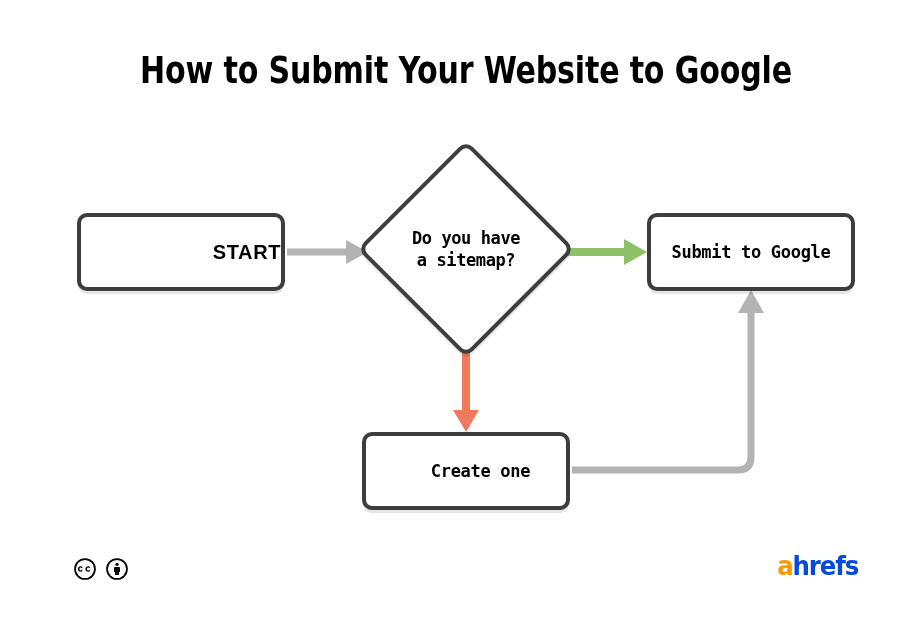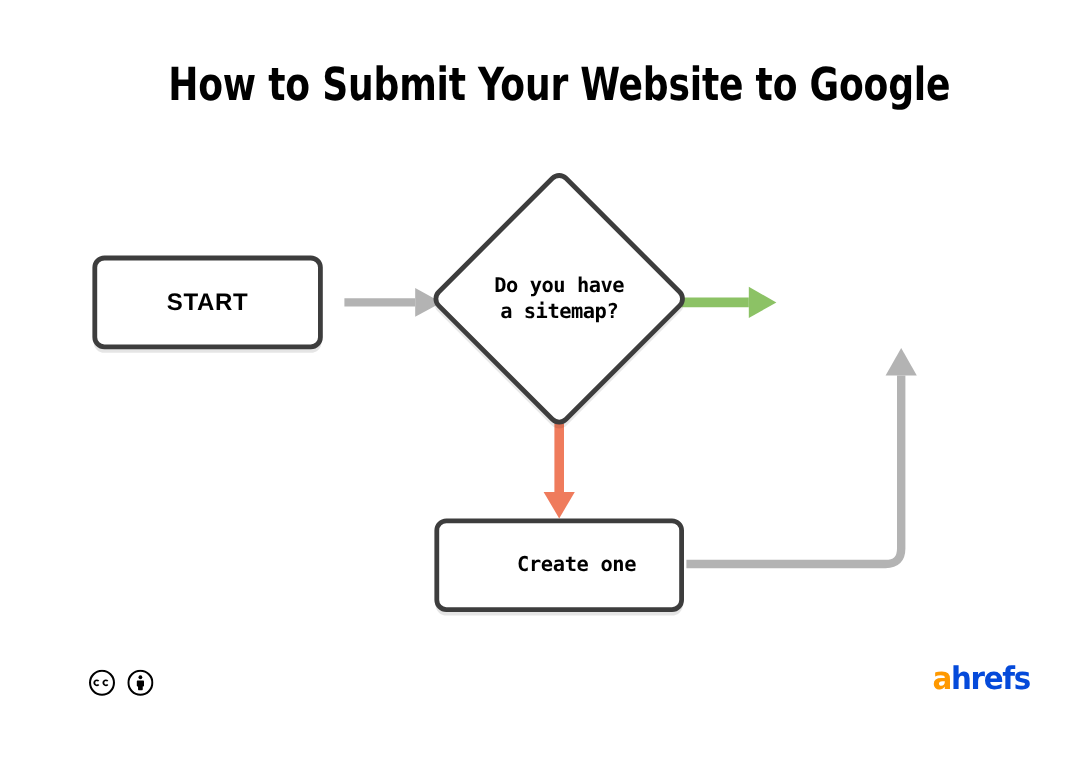--- a/index.html
+++ b/index.html
@@ -64,22 +64,23 @@
   }
   .node .label {
     color: #000000;
     text-align: center;
     line-height: 1.22;
   }
 
   #node-start {
     left: 61px;
     top: 213px;
-    width: 192px;
+    width: 208px;
     height: 78px;
+    justify-content: flex-end;
   }
   #node-start .label {
     font-family: "Liberation Sans", sans-serif;
     font-weight: bold;
     font-size: 20px;
     letter-spacing: 0.6px;
   }
 
   #node-submit {
     left: 631px;
@@ -209,20 +210,23 @@
   <div class="node" id="node-start">
     <span class="label">START</span>
   </div>
 
   <div id="node-decision">
     <div class="diamond-shape"></div>
     <div class="diamond-label">Do you have
 a sitemap?</div>
   </div>
 
+  <div class="node" id="node-submit">
+    <span class="label">Submit to Google</span>
+  </div>
 
   <div class="node" id="node-create">
     <span class="label">Create one</span>
   </div>
 
   <div id="license-icons">
     <svg class="cc-badge" width="22" height="22" viewBox="0 0 64 64">
       <circle cx="32" cy="32" r="29" fill="none" stroke="#000000" stroke-width="5"></circle>
       <path d="M25.5 26.8c-1.6-1.9-3.8-2.9-6.2-2.9-4.6 0-8.2 3.6-8.2 8.1s3.6 8.1 8.2 8.1c2.4 0 4.6-1 6.2-2.9l-3.3-2.2c-0.8 0.9-1.8 1.4-2.9 1.4-2 0-3.6-1.9-3.6-4.4s1.6-4.4 3.6-4.4c1.1 0 2.1 0.5 2.9 1.4z" fill="#000000"></path>
       <path d="M47.5 26.8c-1.6-1.9-3.8-2.9-6.2-2.9-4.6 0-8.2 3.6-8.2 8.1s3.6 8.1 8.2 8.1c2.4 0 4.6-1 6.2-2.9l-3.3-2.2c-0.8 0.9-1.8 1.4-2.9 1.4-2 0-3.6-1.9-3.6-4.4s1.6-4.4 3.6-4.4c1.1 0 2.1 0.5 2.9 1.4z" fill="#000000"></path>

